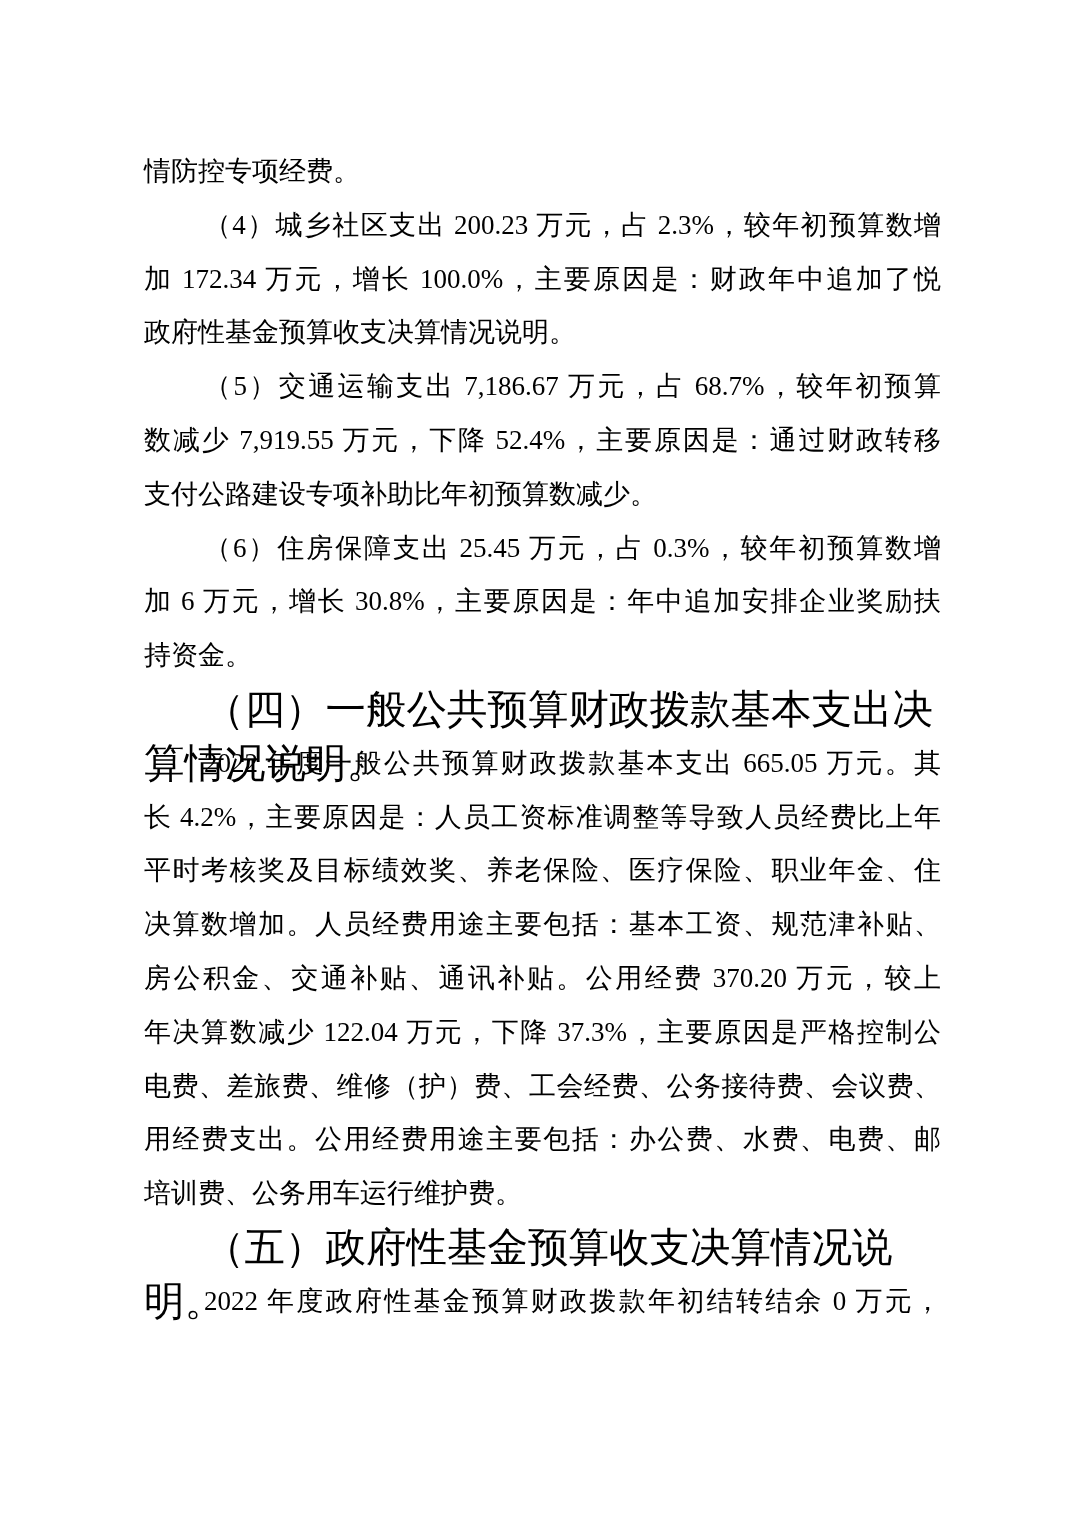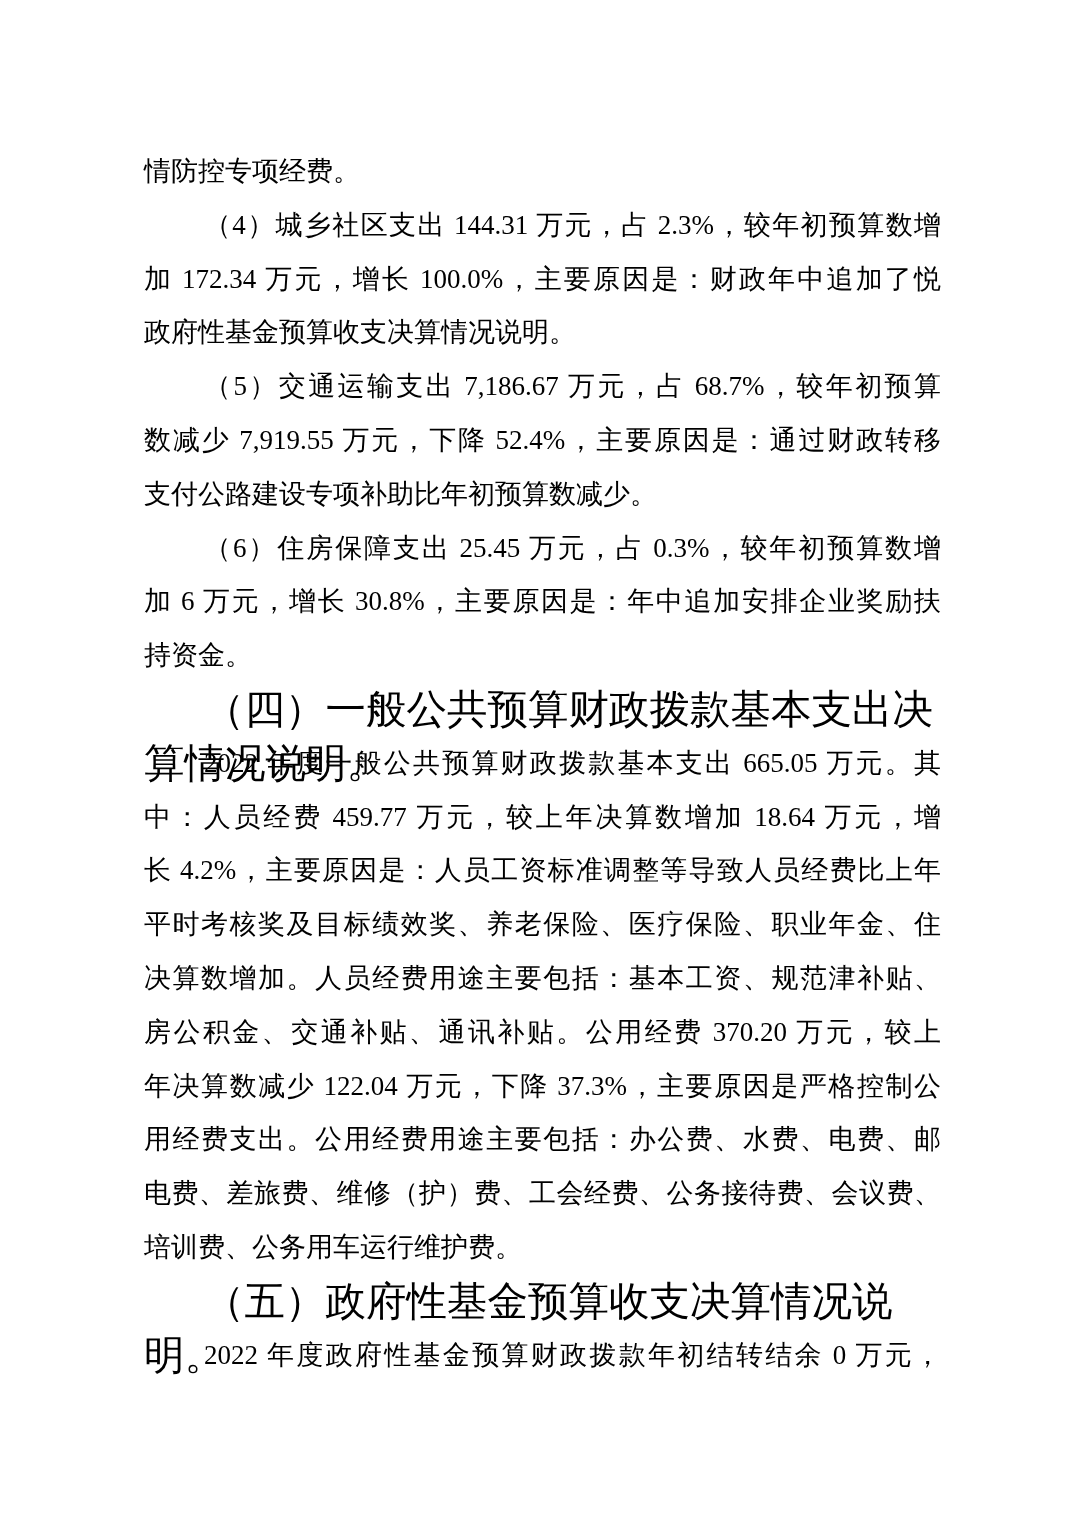--- a/index.html
+++ b/index.html
@@ -38,43 +38,42 @@
   }
 </style>
 </head>
 <body>
 
 <main class="page">
   <section class="textblock">
 
     <p class="line">情防控专项经费。</p>
 
-    <p class="line indent just">（4）城乡社区支出 144.31 万元，占 2.3%，较年初预算数增</p>
+    <p class="line indent just">（4）城乡社区支出 200.23 万元，占 2.3%，较年初预算数增</p>
     <p class="line just">加 172.34 万元，增长 100.0%，主要原因是：财政年中追加了悦</p>
     <p class="line">政府性基金预算收支决算情况说明。</p>
 
     <p class="line indent just">（5）交通运输支出 7,186.67 万元，占 68.7%，较年初预算</p>
     <p class="line just">数减少 7,919.55 万元，下降 52.4%，主要原因是：通过财政转移</p>
     <p class="line">支付公路建设专项补助比年初预算数减少。</p>
 
     <p class="line indent just">（6）住房保障支出 25.45 万元，占 0.3%，较年初预算数增</p>
     <p class="line just">加 6 万元，增长 30.8%，主要原因是：年中追加安排企业奖励扶</p>
     <p class="line">持资金。</p>
 
     <h2 class="line indent bold">（四）一般公共预算财政拨款基本支出决算情况说明。</h2>
 
     <p class="line indent just">2022 年度一般公共预算财政拨款基本支出 665.05 万元。其</p>
-    <p class="line just">中：人员经费 459.77 万元，较上年决算数增加 18.64 万元，增</p>
     <p class="line just">长 4.2%，主要原因是：人员工资标准调整等导致人员经费比上年</p>
     <p class="line just">平时考核奖及目标绩效奖、养老保险、医疗保险、职业年金、住</p>
     <p class="line just">决算数增加。人员经费用途主要包括：基本工资、规范津补贴、</p>
     <p class="line just">房公积金、交通补贴、通讯补贴。公用经费 370.20 万元，较上</p>
     <p class="line just">年决算数减少 122.04 万元，下降 37.3%，主要原因是严格控制公</p>
+    <p class="line just">电费、差旅费、维修（护）费、工会经费、公务接待费、会议费、</p>
     <p class="line just">用经费支出。公用经费用途主要包括：办公费、水费、电费、邮</p>
-    <p class="line just">电费、差旅费、维修（护）费、工会经费、公务接待费、会议费、</p>
     <p class="line">培训费、公务用车运行维护费。</p>
 
     <h2 class="line indent bold">（五）政府性基金预算收支决算情况说明。</h2>
 
     <p class="line indent just">2022 年度政府性基金预算财政拨款年初结转结余 0 万元，</p>
 
   </section>
 </main>
 
 </body></html>

